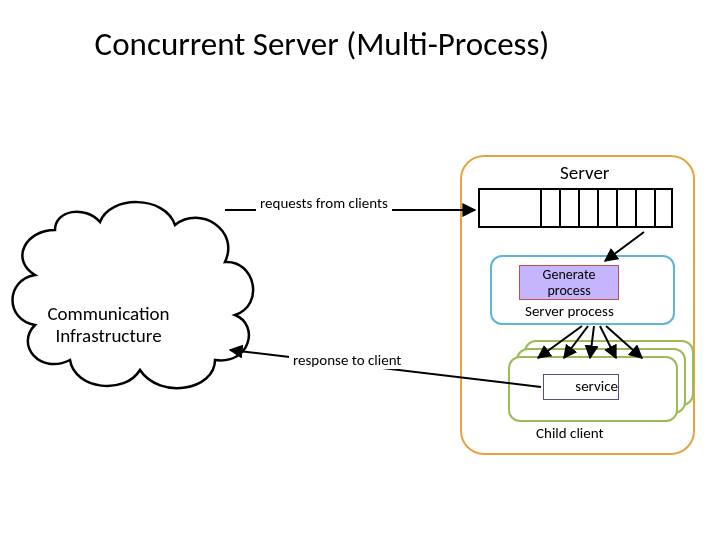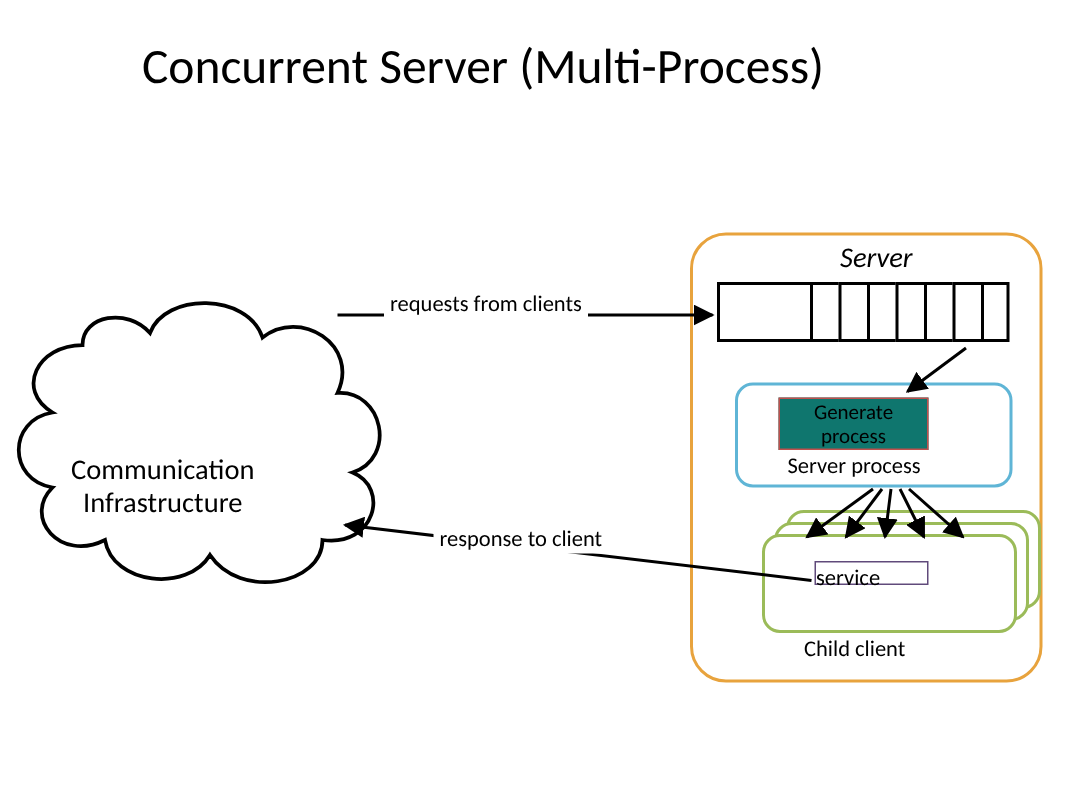--- a/index.html
+++ b/index.html
@@ -20,32 +20,32 @@
   .server-box {
     position: absolute; top: 155px; left: 460px; width: 235px; height: 300px;
     border: 2.5px solid #e8a33d; border-radius: 24px; background: #fff;
   }
   .server-process-box {
     position: absolute; top: 255px; left: 490px; width: 185px; height: 70px;
     border: 2.5px solid #5fb5d6; border-radius: 12px; background: #fff;
   }
   .gen-box {
     position: absolute; top: 265px; left: 519px; width: 100px; height: 35px;
-    border: 1.5px solid #c0504d; background: #0f766e;
+    border: 1.5px solid #c0504d; background: #c4b5fd;
     font-size: 14px; text-align: center; line-height: 16px; padding-top: 1px;
   }
   .child-stack { position: absolute; }
   .child-box {
     position: absolute; width: 170px; height: 66px;
     border: 2.5px solid #9bbb59; border-radius: 12px; background: #fff;
   }
   .service-box {
-    position: absolute; top: 374px; left: 543px; width: 76px; height: 16px;
+    position: absolute; top: 374px; left: 543px; width: 76px; height: 26px;
     border: 1.5px solid #604a7b; background: #fff;
-    font-size: 15px; text-align: left; line-height: 22px;
+    font-size: 15px; text-align: right; line-height: 22px;
   }
   .queue {
     position: absolute; top: 188px; left: 478px; width: 200px; height: 40px;
     display: flex;
   }
   .queue .slot-big {
     width: 62px; height: 40px; border: 2px solid #000; border-right: none; background: #fff;
   }
   .queue .slot {
     width: 19px; height: 40px; border: 2px solid #000; border-right: none; background: #fff;
@@ -56,21 +56,21 @@
     position: absolute; top: 263px; left: 36px; width: 145px;
     text-align: center; font-size: 19px; line-height: 22px; margin-top: 40px;
   }
 </style>
 </head>
 <body>
 
 <div class="title">Concurrent Server (Multi-Process)</div>
 
 <div class="server-box"></div>
-<div class="label" style="top:161px; left:560px;font-style:italic;">Server</div>
+<div class="label" style="top:161px; left:560px;">Server</div>
 
 <div class="server-process-box"></div>
 <div class="gen-box">Generate<br>process</div>
 <div class="label small" style="top:302px; left:525px; background:transparent;">Server process</div>
 
 <div class="child-stack">
   <div class="child-box" style="top:340px; left:524px;"></div>
   <div class="child-box" style="top:348px; left:516px;"></div>
   <div class="child-box" style="top:356px; left:508px;"></div>
 </div>

